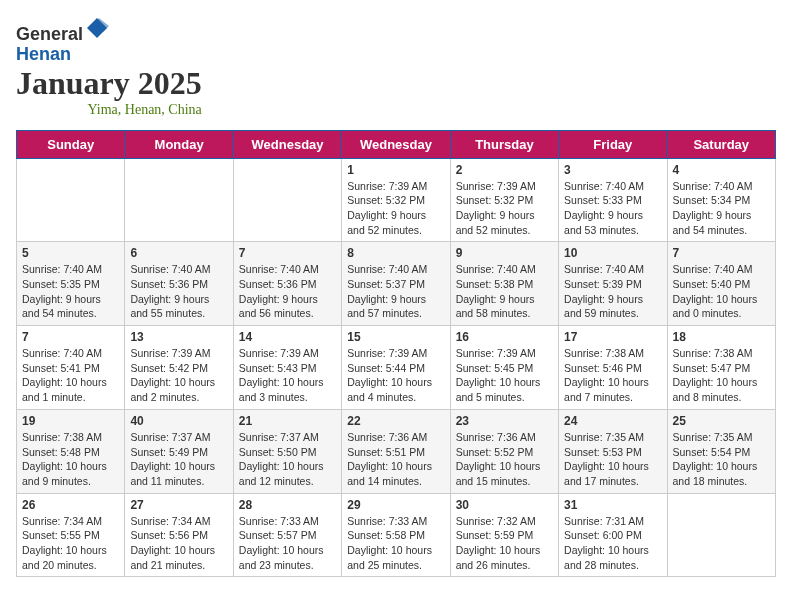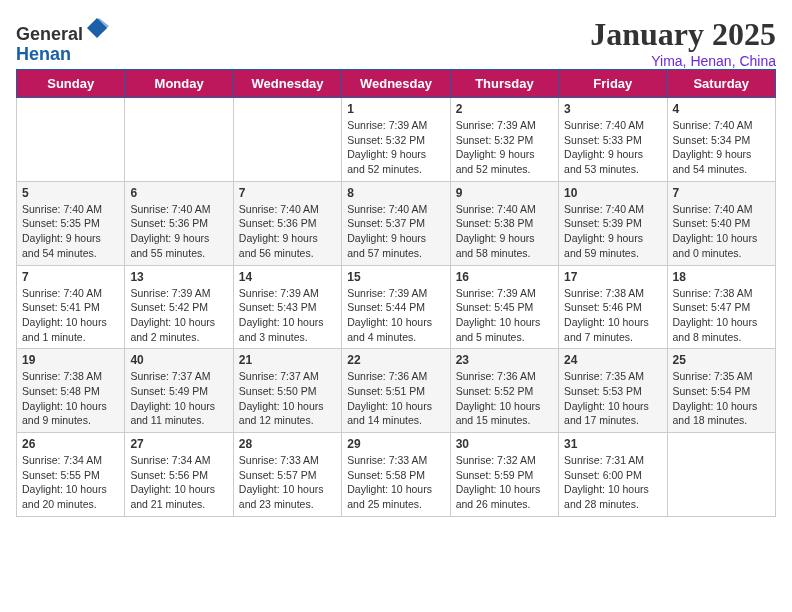--- a/index.html
+++ b/index.html
@@ -7,21 +7,22 @@
       font-family: Arial, sans-serif;
       background: #fff;
       width: 792px;
       min-height: 612px;
       padding: 16px;
     }
     .header {
       display: flex;
       justify-content: space-between;
       align-items: flex-start;
-      margin-bottom: 0;
+      margin-bottom: 12px;
+      flex-direction: column;
     }
     .logo {
       display: flex;
       align-items: center;
     }
     .logo-text {
       font-size: 18px;
       font-weight: bold;
       line-height: 1.1;
     }
@@ -36,21 +37,22 @@
       text-align: right;
     }
     .month-title {
       font-size: 32px;
       font-weight: bold;
       color: #333;
       font-family: Liberation Serif, serif;
     }
     .subtitle {
       font-size: 14px;
-      color: #6d28d9;
+      color: #4d7c0f;
+      font-family: Liberation Serif, serif;
     }
     .calendar {
       width: 100%;
       border-collapse: collapse;
       border: 1px solid #ccc;
     }
     .calendar th {
       background-color: #be185d;
       color: #fff;
       text-align: center;

